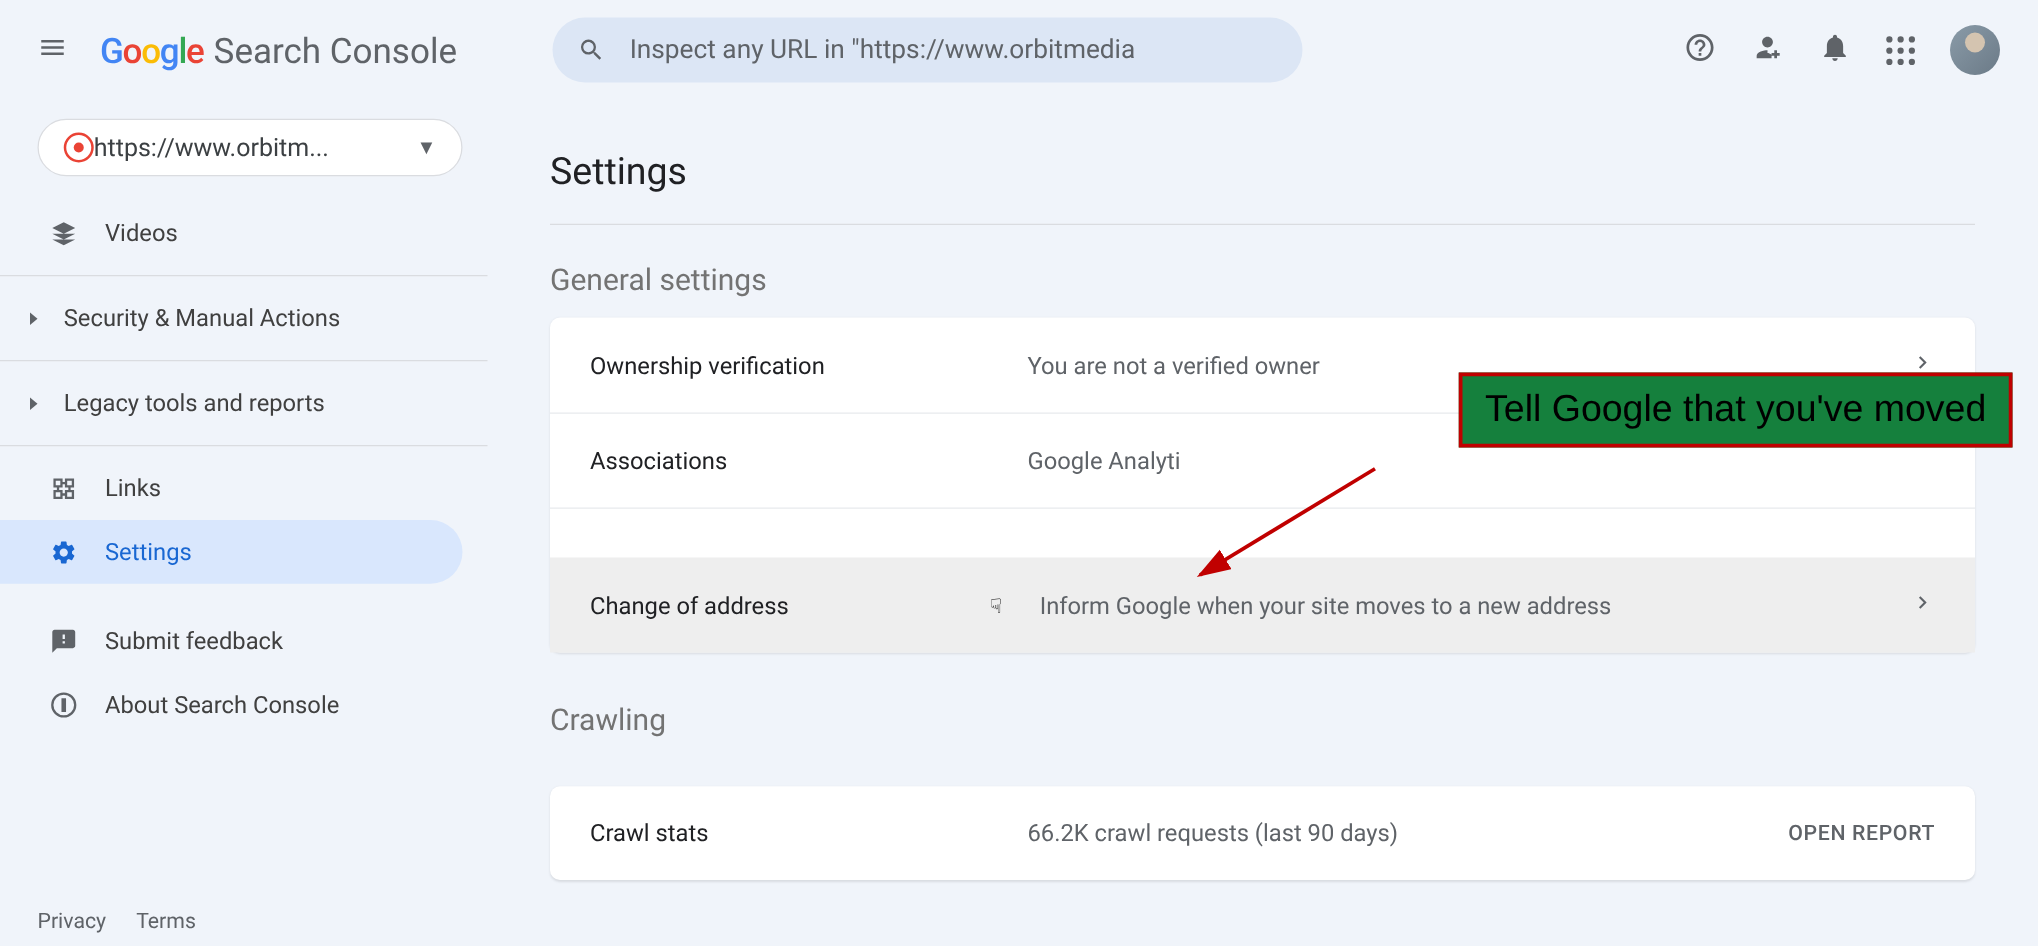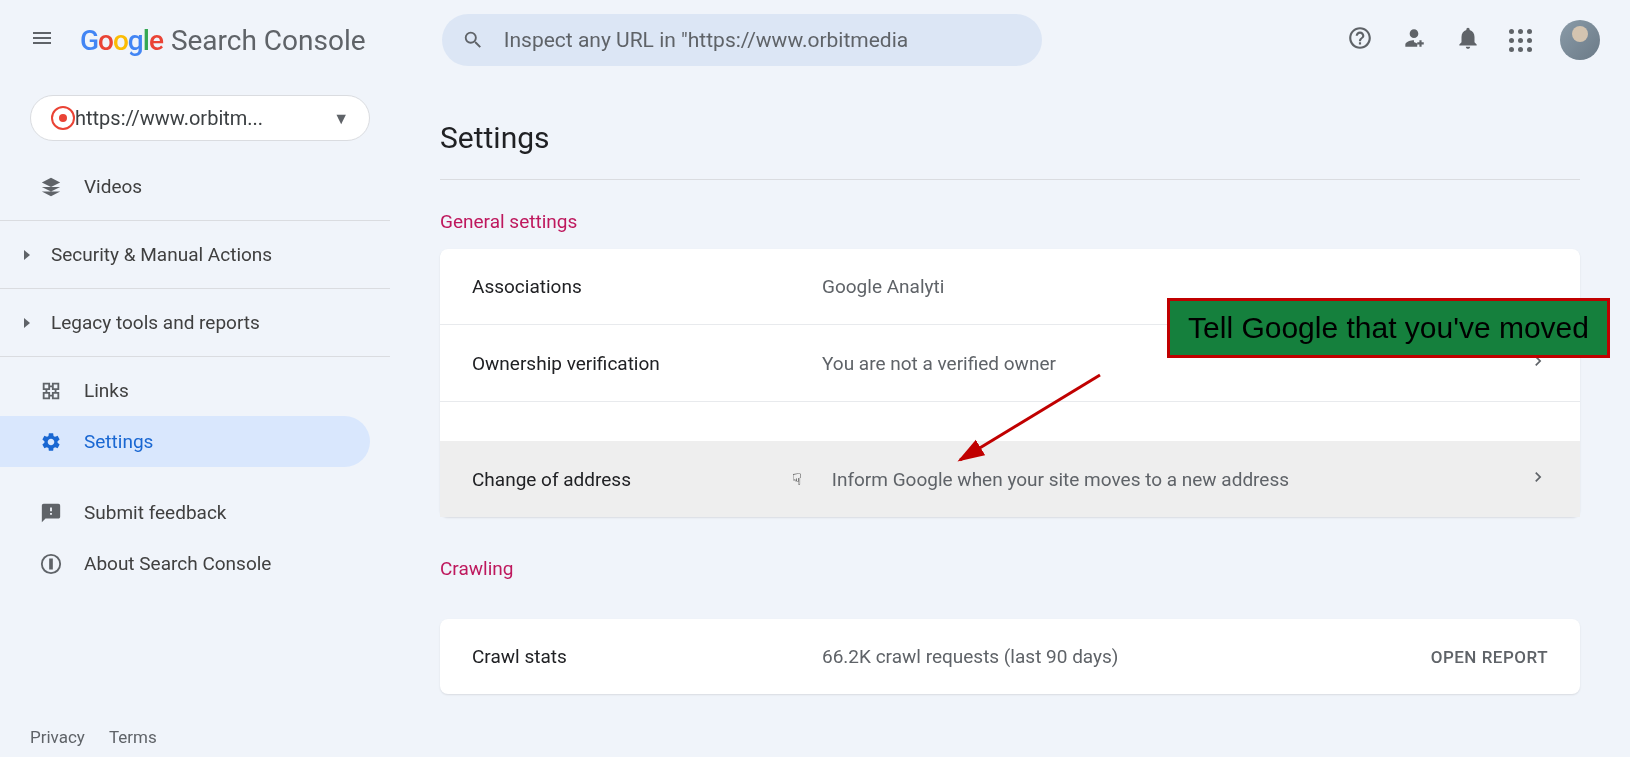--- a/index.html
+++ b/index.html
@@ -229,22 +229,22 @@
     }
     .page-title {
       font-size: 30px;
       color: #202124;
       font-weight: 400;
       margin-bottom: 30px;
       padding-bottom: 24px;
       border-bottom: 1px solid #dadce0;
     }
     .section-label {
-      font-size: 19px;
-      color: #be185d;
+      font-size: 24px;
+      color: #737373;
       margin-bottom: 16px;
     }
     .settings-card {
       background: #fff;
       border-radius: 8px;
       box-shadow: 0 1px 2px rgba(0,0,0,0.1);
       margin-bottom: 40px;
     }
     .settings-row {
       display: flex;
@@ -417,29 +417,29 @@
       <span>Terms</span>
     </div>
   </div>
 
   <div class="content">
     <h1 class="page-title">Settings</h1>
 
     <div class="section-label">General settings</div>
     <div class="settings-card">
       <div class="settings-row">
-        <div class="row-label">Associations</div>
-        <div class="row-value">Google Analyti</div>
-      </div>
-      <div class="settings-row">
         <div class="row-label">Ownership verification</div>
         <div class="row-value">You are not a verified owner</div>
         <div class="row-chevron"><svg viewBox="0 0 24 24">
               <path d="M10 6L8.59 7.41 13.17 12l-4.58 4.59L10 18l6-6z"></path>
             </svg></div>
+      </div>
+      <div class="settings-row">
+        <div class="row-label">Associations</div>
+        <div class="row-value">Google Analyti</div>
       </div>
       <div class="settings-row highlighted">
         <div class="row-label">Change of address</div>
         <span class="cursor-icon" style="position:relative;left:-30px;">☟</span>
         <div class="row-value">Inform Google when your site moves to a new address</div>
         <div class="row-chevron"><svg viewBox="0 0 24 24">
               <path d="M10 6L8.59 7.41 13.17 12l-4.58 4.59L10 18l6-6z"></path>
             </svg></div>
       </div>
     </div>

